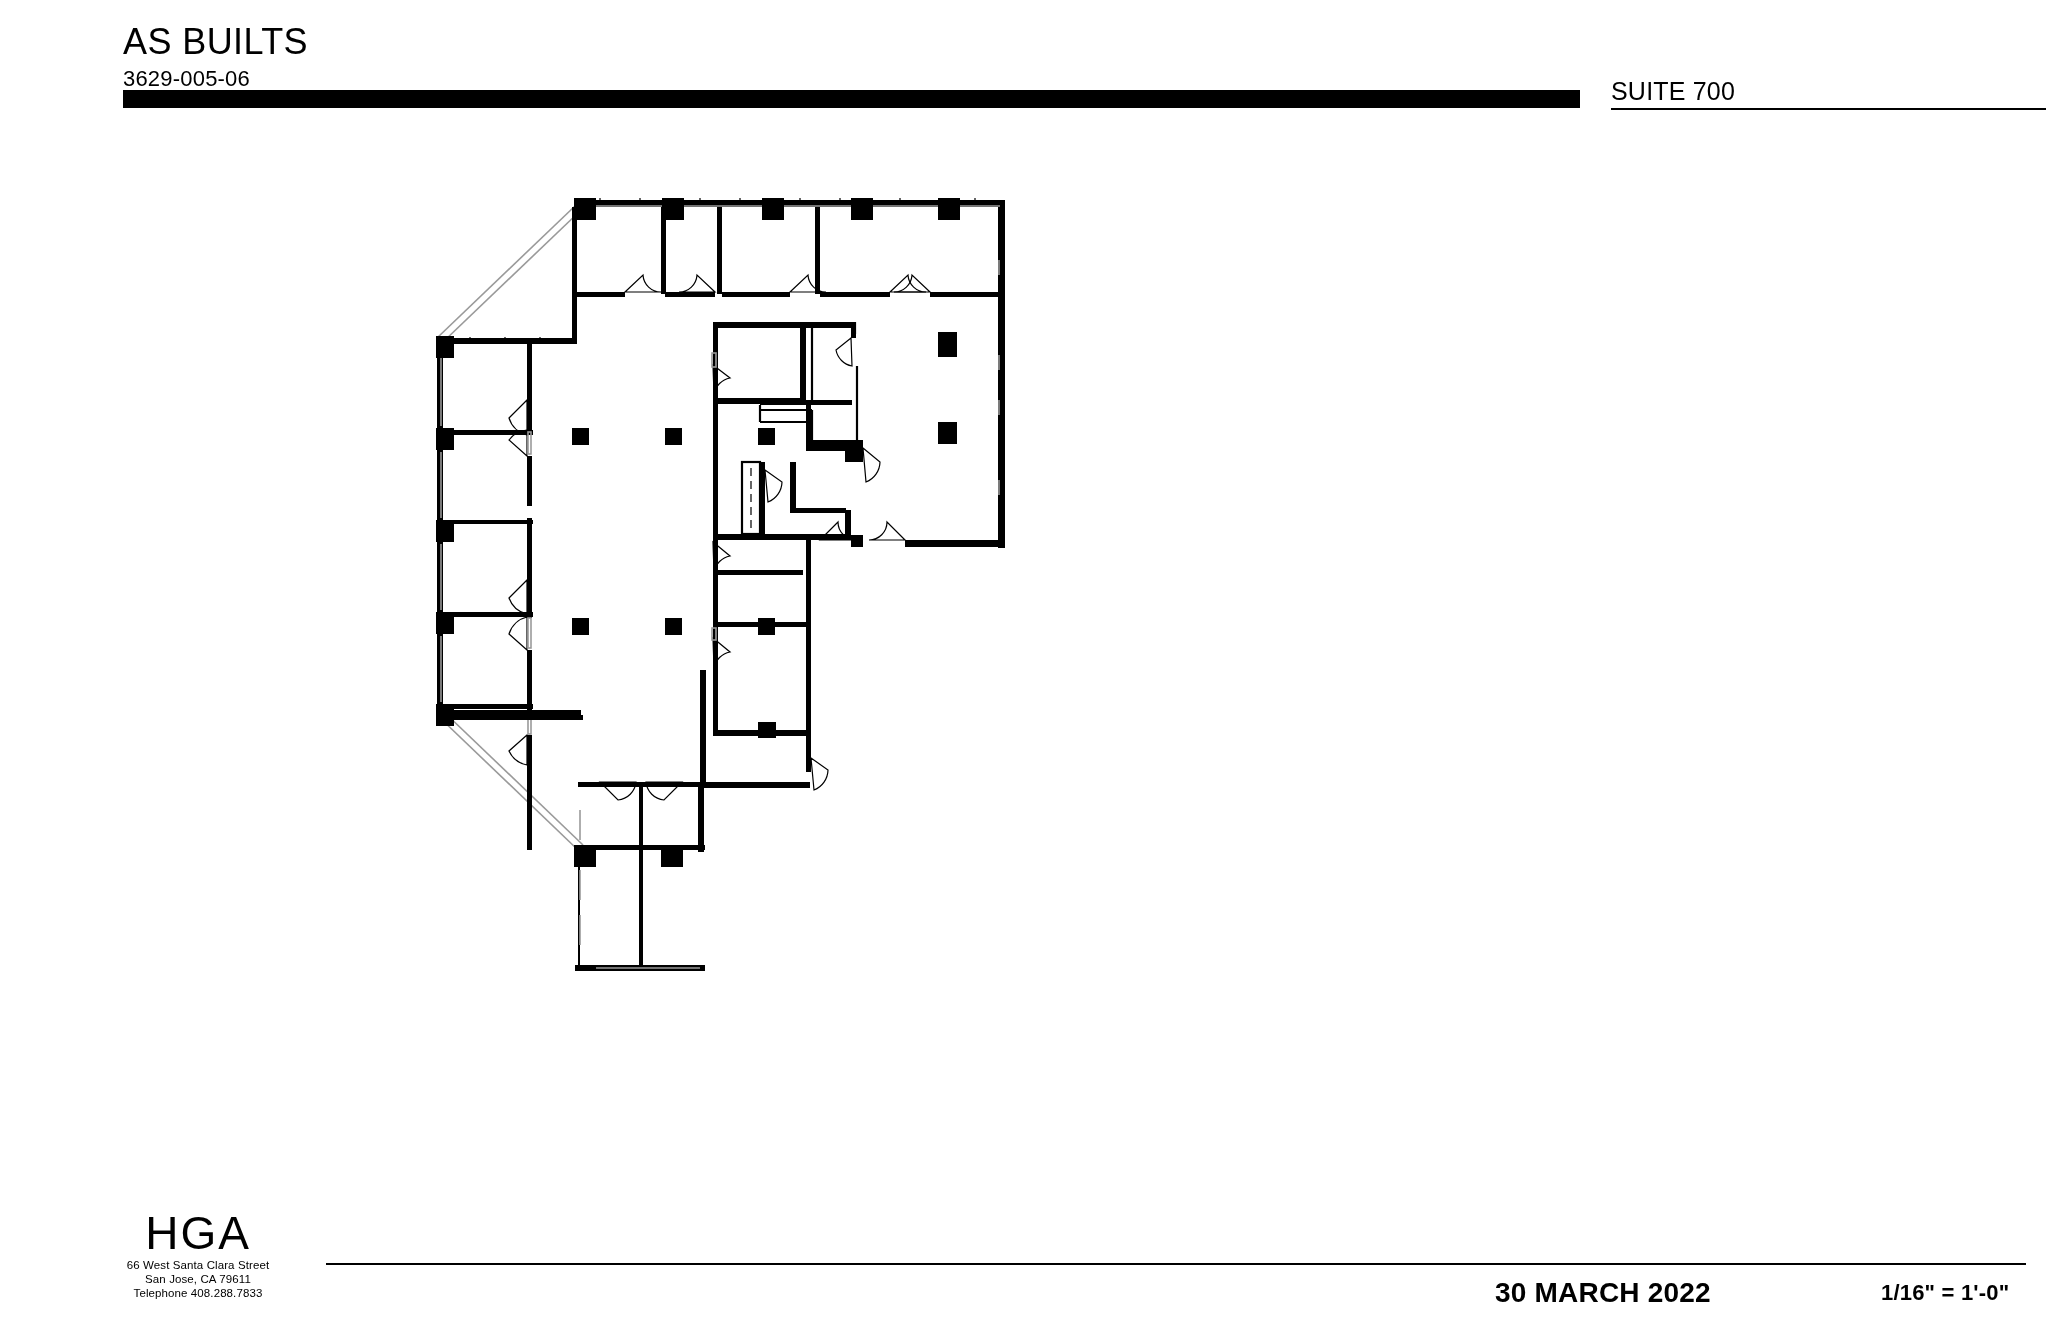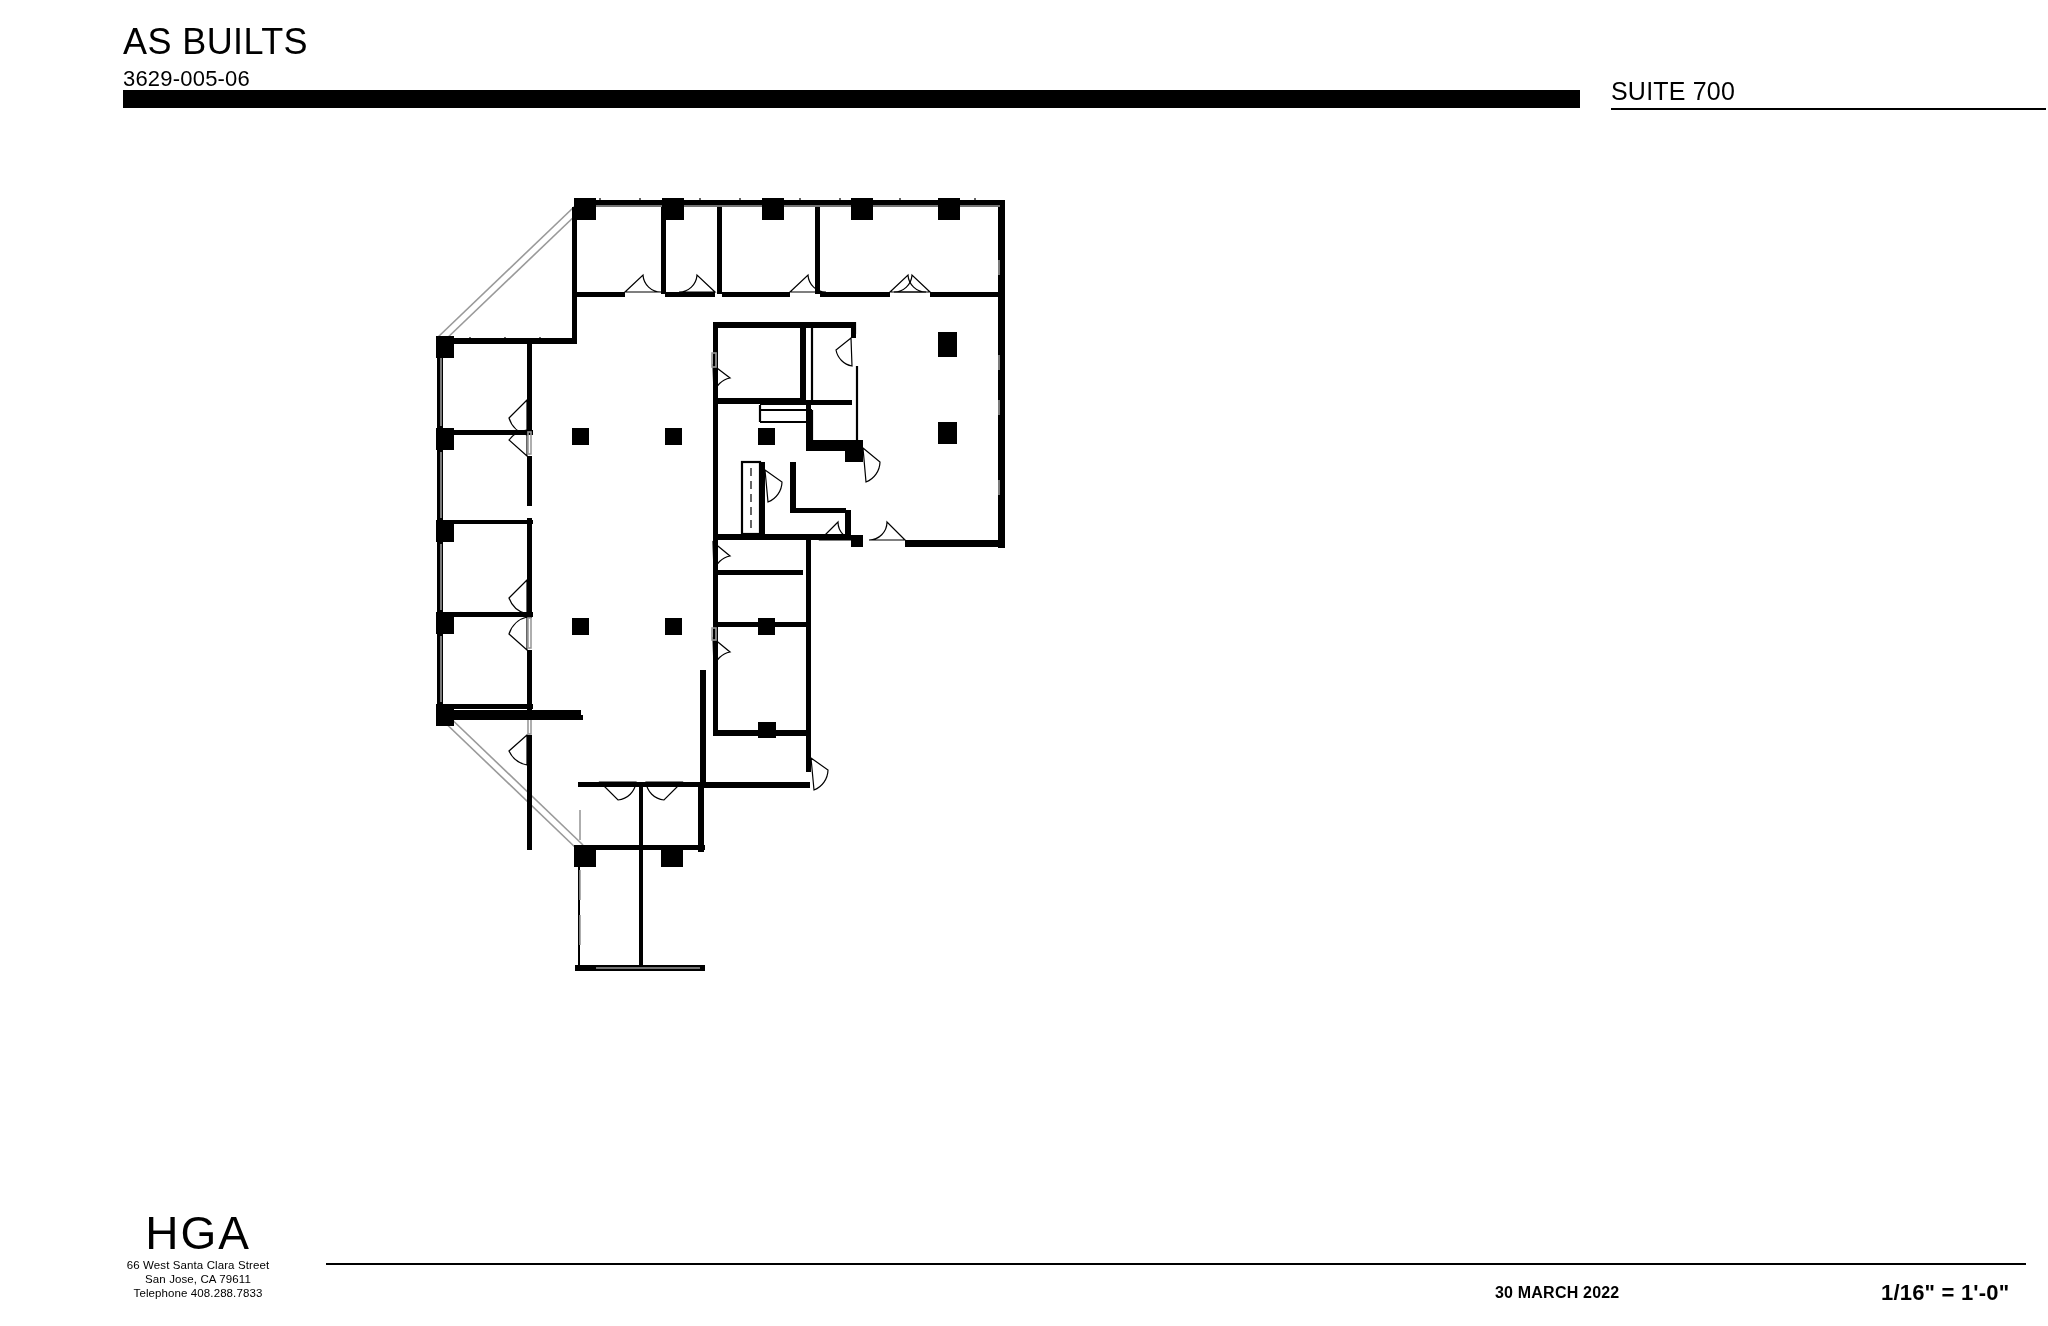--- a/index.html
+++ b/index.html
@@ -118,21 +118,21 @@
     left: 318px;
     top: 73px;
     width: 1700px;
     height: 2px;
     background: #000000;
   }
   #footer-date {
     position: absolute;
     left: 1487px;
     top: 90px;
-    font-size: 16px;
+    font-size: 28px;
     font-weight: 700;
     letter-spacing: 0.2px;
     line-height: 26px;
     white-space: nowrap;
   }
   #footer-scale {
     position: absolute;
     left: 1873px;
     top: 90px;
     font-size: 22px;

